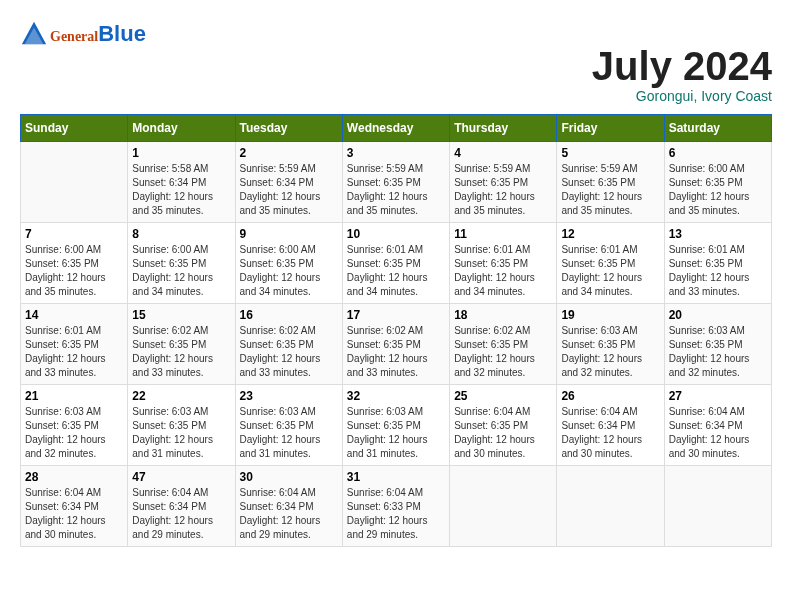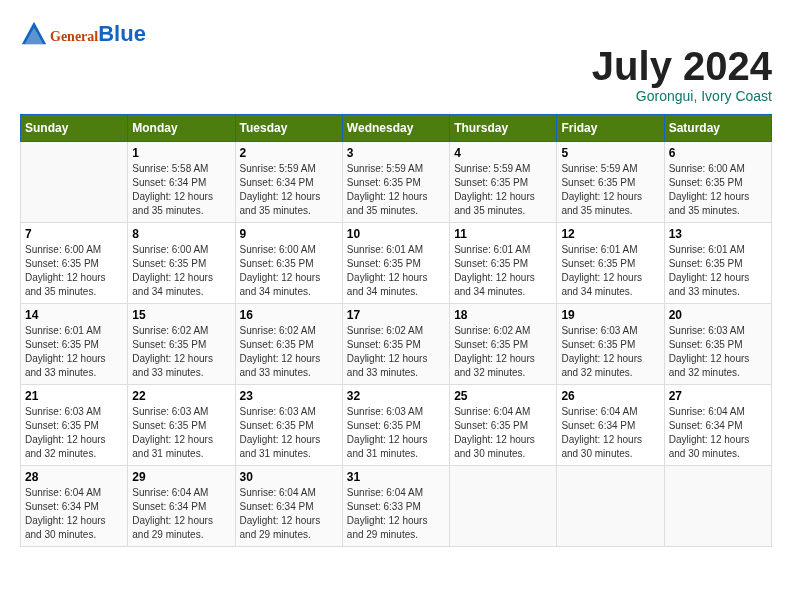--- a/index.html
+++ b/index.html
@@ -329,21 +329,21 @@
       </tr>
       <tr>
         <td>
           <span class="day-number">28</span>
           <div class="day-info" style="white-space: pre-line;">Sunrise: 6:04 AM
 Sunset: 6:34 PM
 Daylight: 12 hours
 and 30 minutes.</div>
         </td>
         <td>
-          <span class="day-number">29</span>
+          <span class="day-number">47</span>
           <div class="day-info" style="white-space: pre-line;">Sunrise: 6:04 AM
 Sunset: 6:34 PM
 Daylight: 12 hours
 and 29 minutes.</div>
         </td>
         <td>
           <span class="day-number">30</span>
           <div class="day-info" style="white-space: pre-line;">Sunrise: 6:04 AM
 Sunset: 6:34 PM
 Daylight: 12 hours

